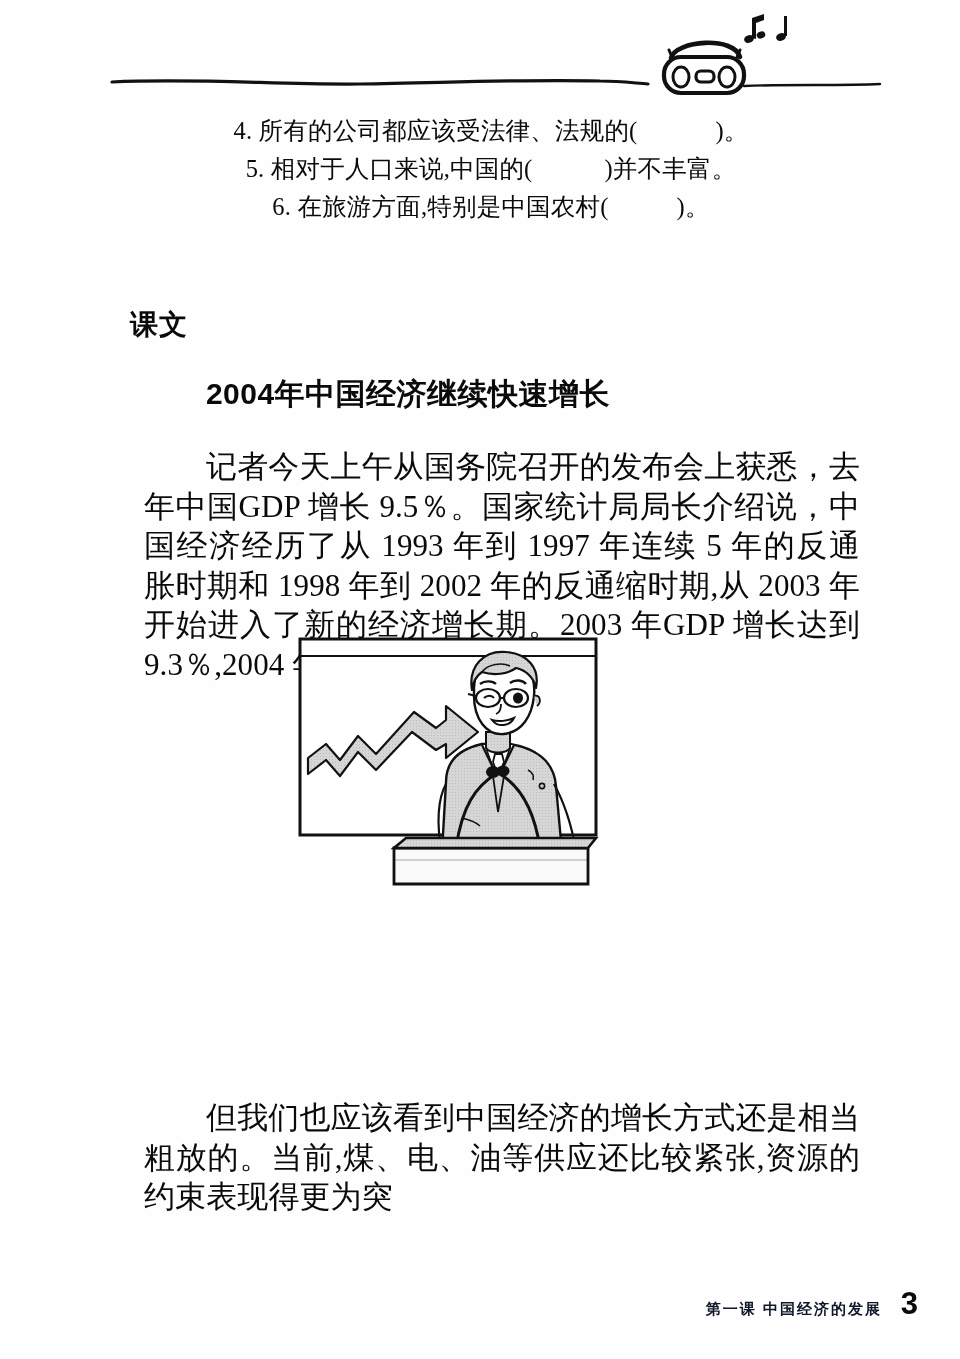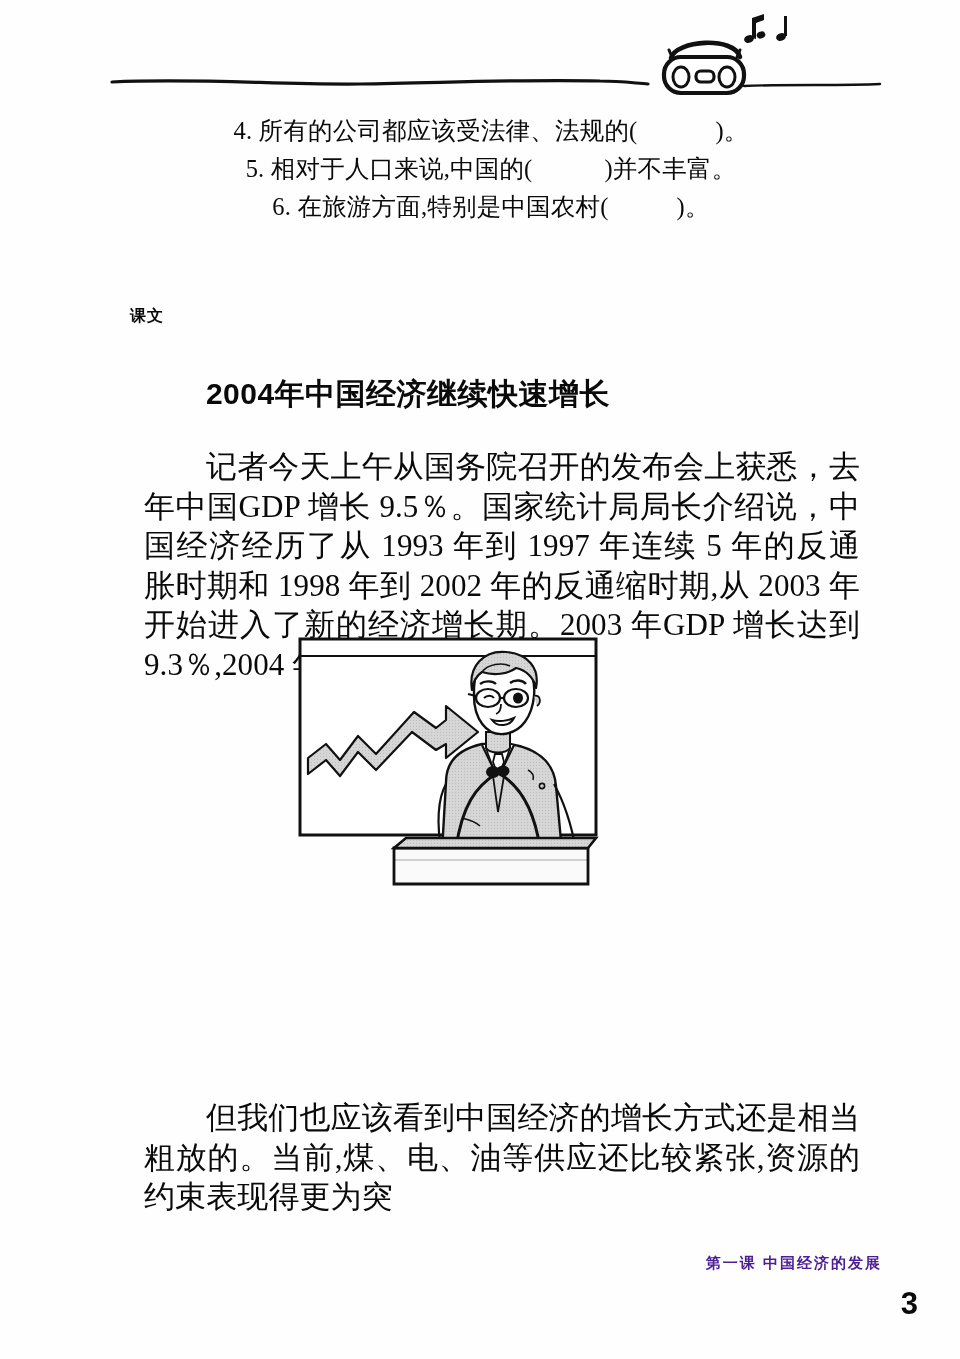--- a/index.html
+++ b/index.html
@@ -52,21 +52,21 @@
   }
   .gap-w1 { width: 78px; }
   .gap-w2 { width: 72px; }
   .gap-w3 { width: 68px; }
 
   
   .section-heading {
     position: absolute;
     left: 130px;
     top: 306px;
-    font-size: 16px;
+    font-size: 28px;
     font-weight: bold;
     letter-spacing: 1px;
     font-family: "Liberation Serif", "DejaVu Serif", serif;
   }
 
   
   .article-title {
     position: absolute;
     left: 0;
     top: 374px;
@@ -105,24 +105,24 @@
     top: 636px;
     width: 364px;
     height: 250px;
   }
   .illustration svg { display: block; }
 
   
   .footer-chapter {
     position: absolute;
     right: 78px;
-    top: 1254px;
+    top: 1300px;
     font-size: 15px;
     font-weight: bold;
-    color: #4c1d95;
+    color: #0f172a;
     letter-spacing: 2px;
     filter: blur(0.4px);
     font-family: "Liberation Sans", "DejaVu Sans", sans-serif;
   }
   .footer-pagenum {
     position: absolute;
     right: 42px;
     top: 1286px;
     font-size: 31px;
     font-weight: bold;

